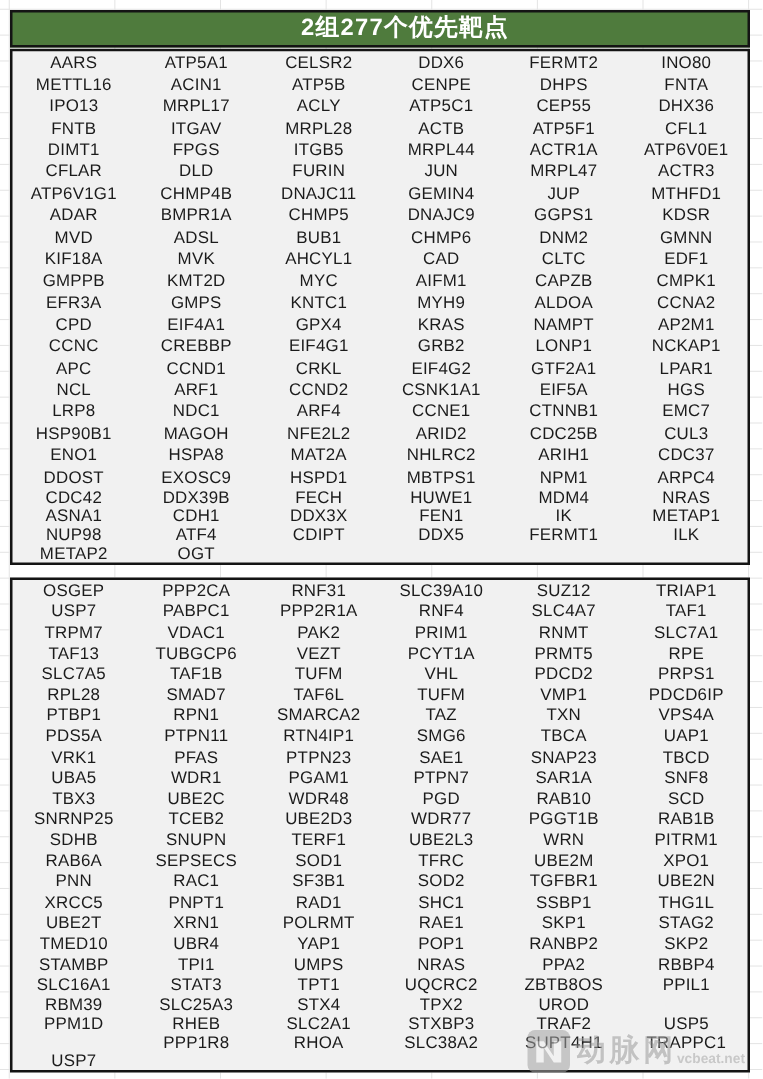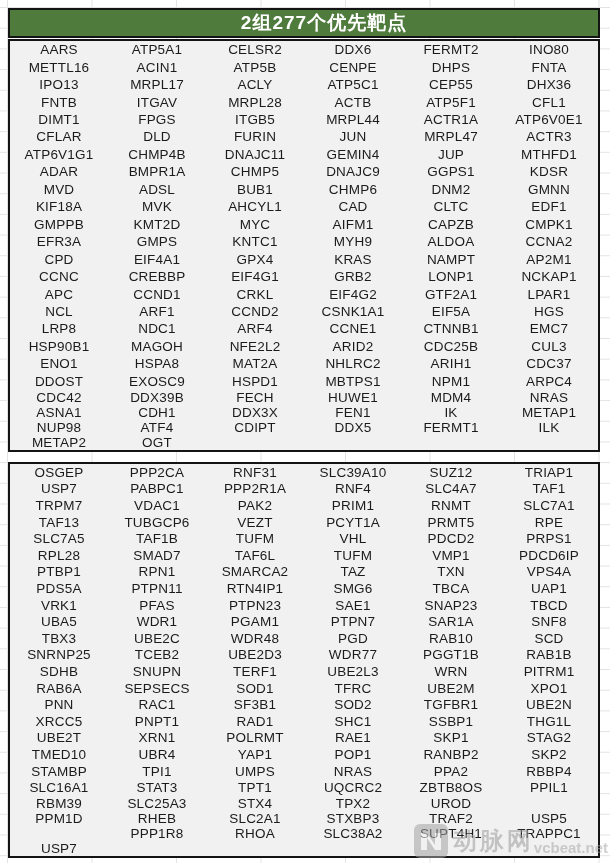--- a/index.html
+++ b/index.html
@@ -52,22 +52,22 @@
     pointer-events:none;
   }
   .wm-logo{width:36px;height:36px;margin-right:4px;flex:0 0 auto;}
   .wm-text{display:flex;align-items:flex-end;}
   .wm-brand{
     font-size:24px;font-weight:bold;color:#9d9d9d;
     letter-spacing:3px;line-height:24px;
     text-shadow:0 0 1px #ffffff;
   }
   .wm-site{
-    font-size:15px;color:#a8a8a8;
-    line-height:11px;margin-top:-2px;margin-right:0;
+    font-size:11px;color:#a8a8a8;
+    line-height:11px;margin-top:-2px;margin-right:12px;
     font-weight:bold;
   }
 </style>
 </head>
 <body>
 
 <div class="page">
 
   <div class="title-bar">2组277个优先靶点</div>
 

